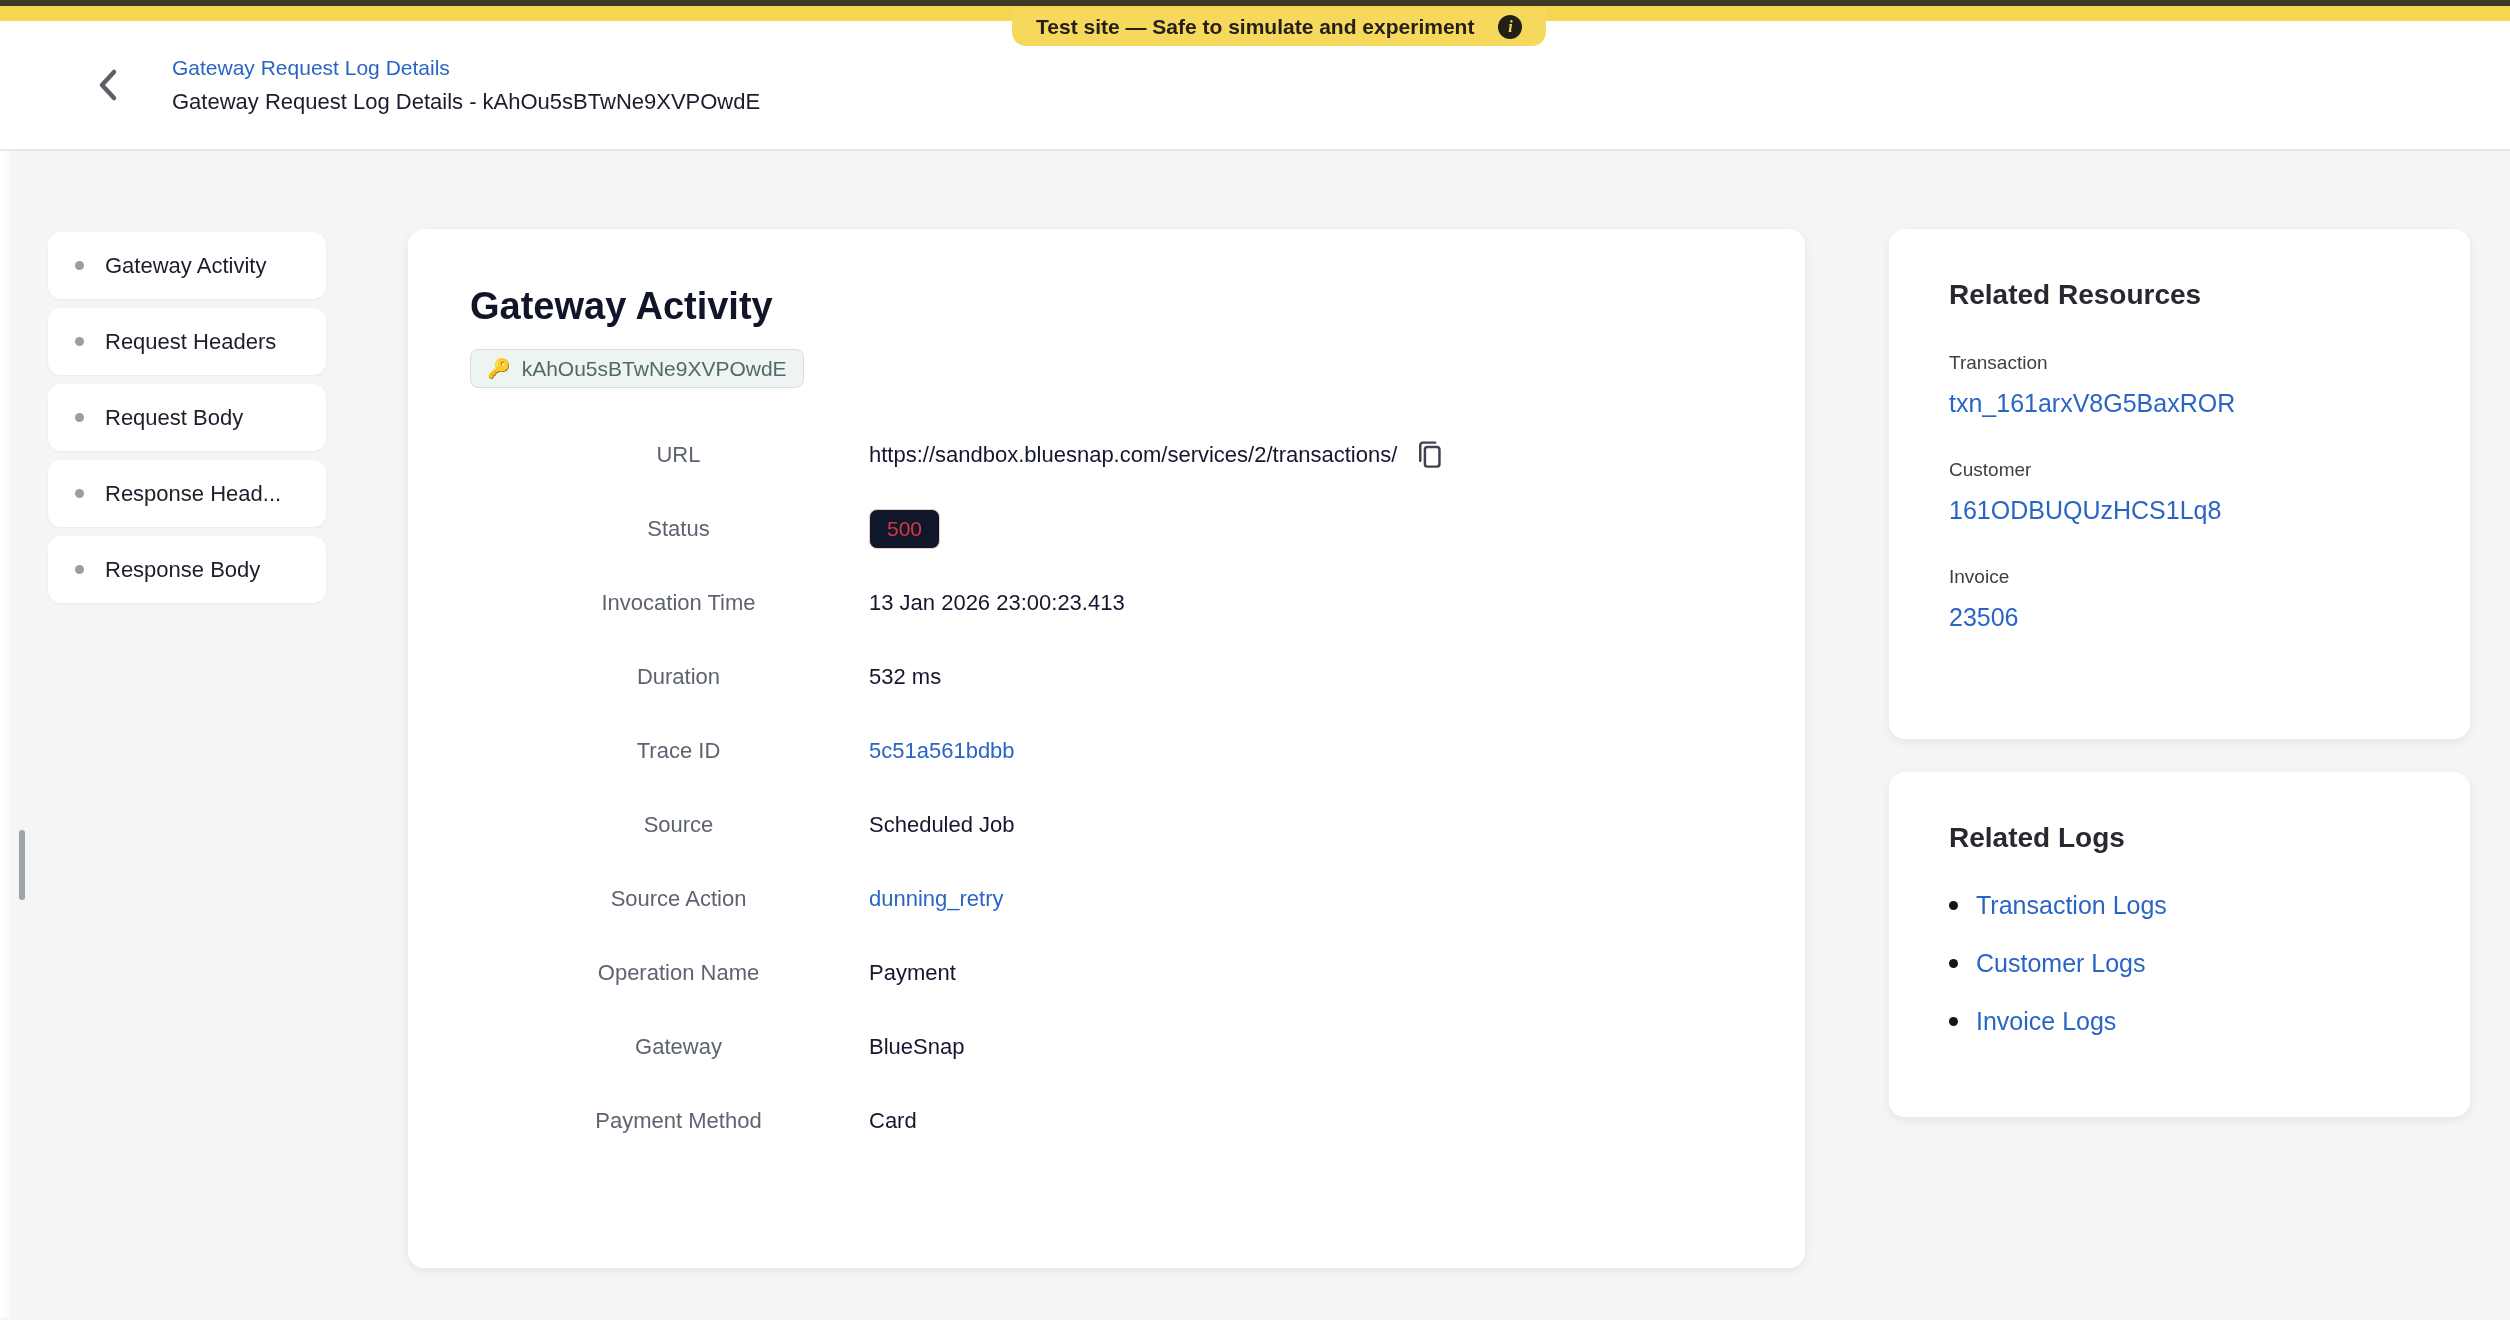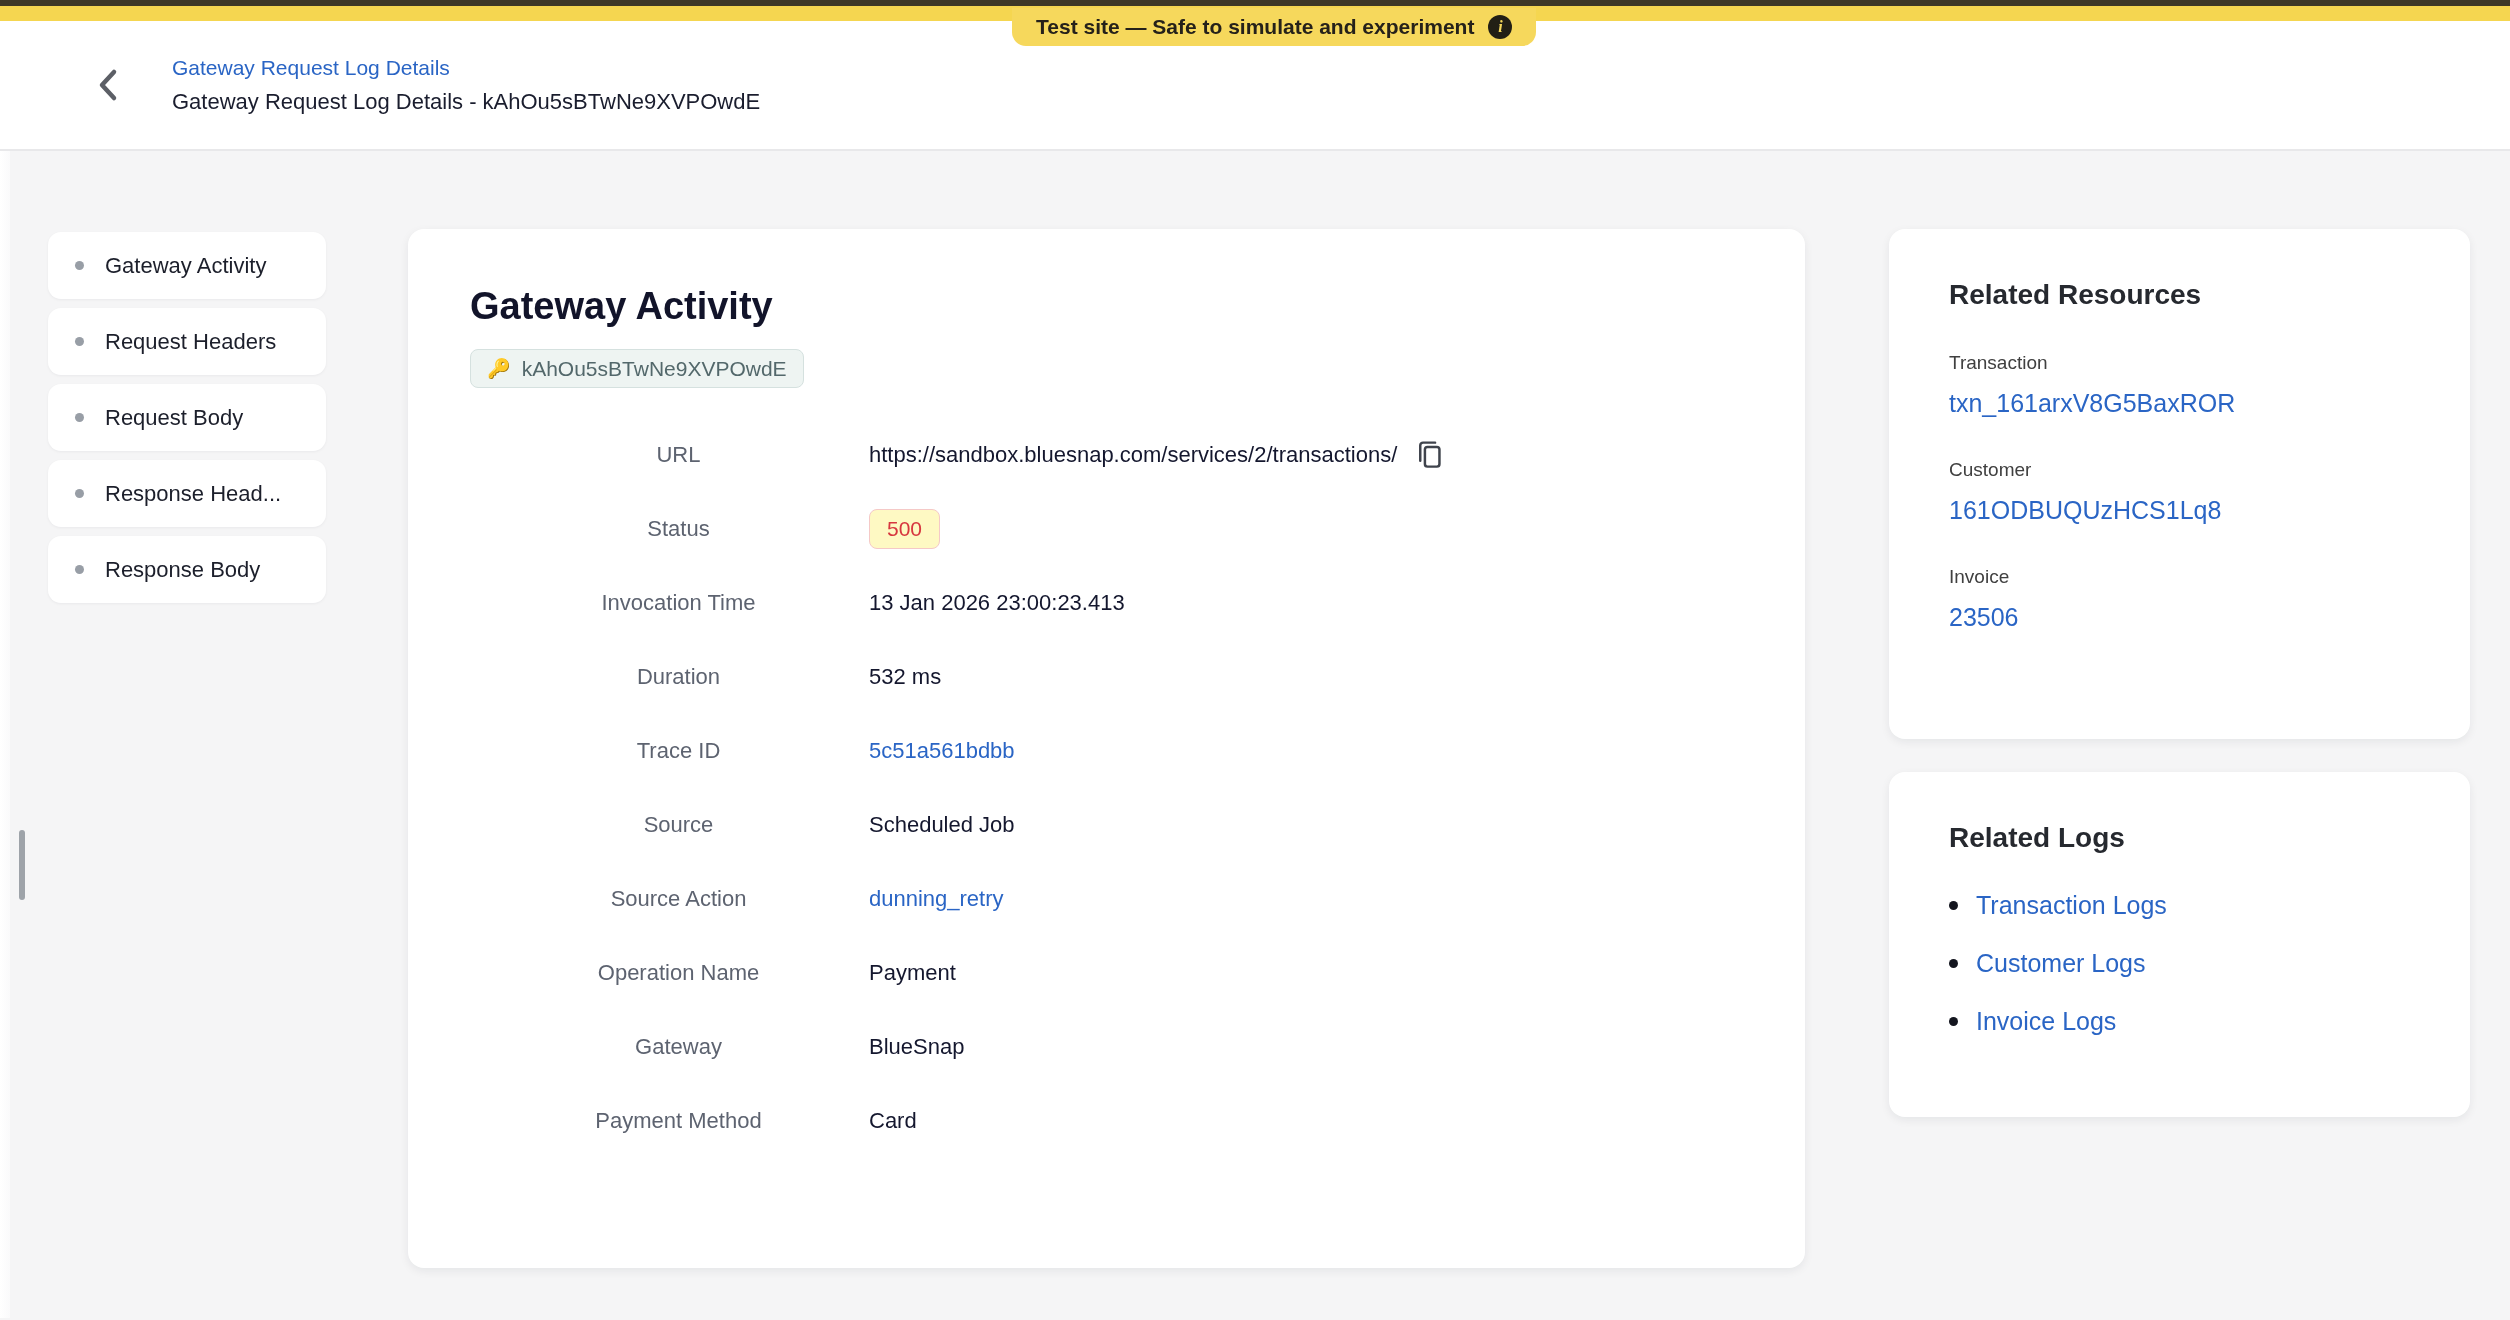--- a/index.html
+++ b/index.html
@@ -9,21 +9,21 @@
     background:#f5f5f6; position:relative;
     -webkit-font-smoothing:antialiased;
   }
 
   
   .banner-strip { height:6px; background:#3e3827; }
   .banner { height:15px; background:#f5d650; position:relative; }
   .banner-badge {
     position:absolute; left:1012px; top:2px; height:38px;
     background:#f6d85c; border-radius:0 0 14px 14px;
-    display:flex; align-items:center; gap:14px; padding:0 24px;
+    display:flex; align-items:center; gap:24px; padding:0 24px;
     font-size:21px; font-weight:700; color:#25211a; white-space:nowrap;
   }
   .info-icon {
     width:24px; height:24px; border-radius:50%; background:#221f15;
     color:#f6d85c; font-size:16px; font-weight:700;
     display:flex; align-items:center; justify-content:center;
     font-family:"Liberation Serif","DejaVu Serif",serif; font-style:italic;
   }
 
   
@@ -66,21 +66,21 @@
     color:#53686b; font-size:21px;
   }
   .key-icon { font-size:19px; line-height:1; }
   .fields { margin-top:30px;text-align:center; }
   .field-row { display:flex; align-items:center; height:74px; padding-left:18px; }
   .field-label { width:381px; flex:none; font-size:22px; color:#5d6370; }
   .field-value { font-size:22px; color:#14172e; display:flex; align-items:center; }
   .value-link { color:#2a65c5; cursor:pointer; }
   .status-badge {
     display:inline-flex; align-items:center; height:40px; padding:0 17px;
-    background:#fef9c3; border:1px solid #f5c9c7; border-radius:8px;
+    background:#0f172a; border:1px solid #f5c9c7; border-radius:8px;
     color:#d7373f; font-size:21px;
   }
   .copy-icon { margin-left:18px; cursor:pointer; display:flex; }
 
   
   .side-card {
     position:absolute; left:1889px; width:581px; background:#ffffff;
     border-radius:16px; box-shadow:0 3px 10px rgba(20,22,40,0.07);
     padding:50px 60px 0 60px;
   }

